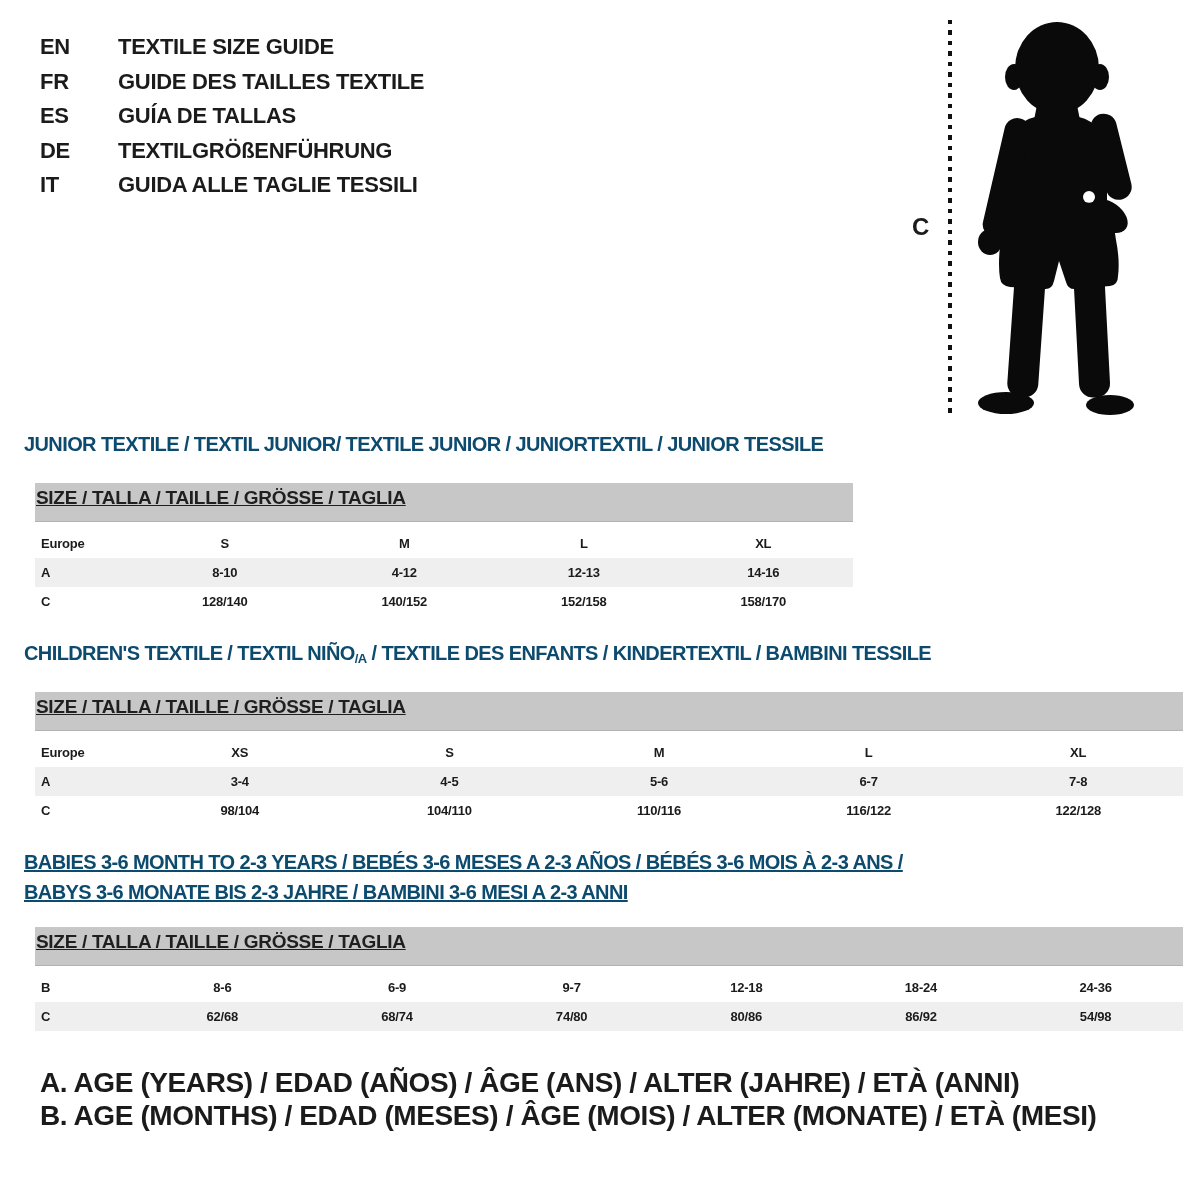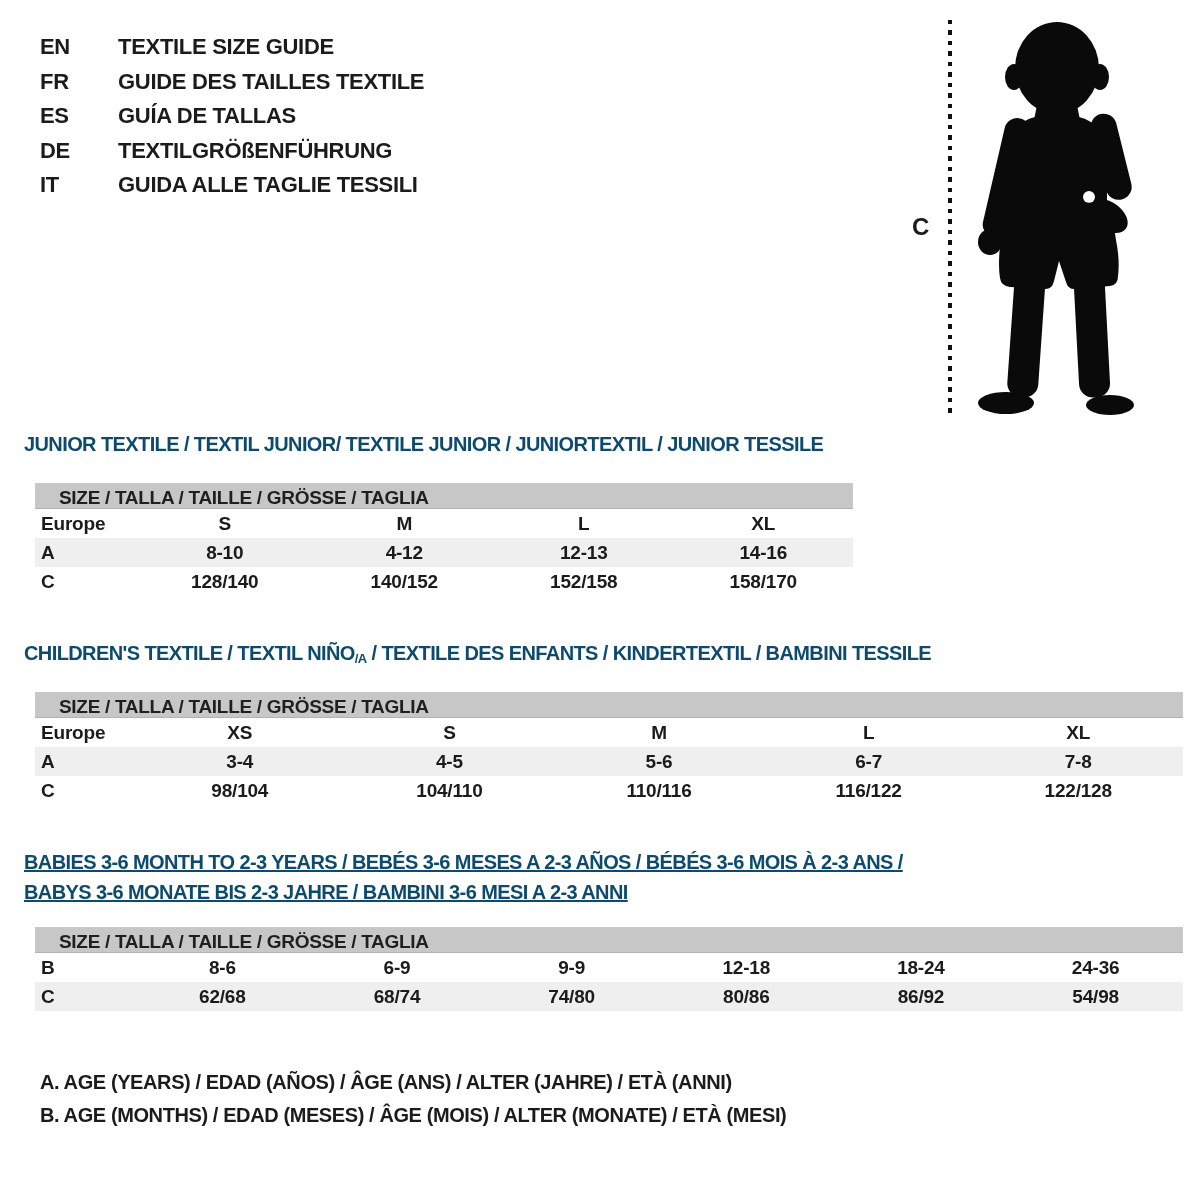--- a/index.html
+++ b/index.html
@@ -29,39 +29,40 @@
   }
   .measure-label { position: absolute; left: 912px; top: 213px; font-size: 24px; }
   .silhouette { position: absolute; left: 962px; top: 20px; }
   
   .sec-heading { position: absolute; left: 24px; font-size: 20px; letter-spacing: -0.6px; color: #0c4a6e; white-space: nowrap; }
   .sec-heading .subscript { font-size: 13px; position: relative; top: 3px; }
   .two-line { line-height: 30px; text-decoration: underline; }
   
   .table-block { position: absolute; left: 35px; }
   .size-bar {
-    height: 26px; line-height: 29px;
+    height: 39px; line-height: 29px;
     background: #c7c7c7; border-bottom: 1px solid #b2b2b2;
     font-size: 19px; letter-spacing: -0.3px;
-    padding-left: 24px; box-sizing: border-box;
+    padding-left: 1px; box-sizing: border-box;
     color: #1f1f1f;
+    text-decoration: underline;
   }
   table.size-table {
     border-collapse: collapse; table-layout: fixed;
-    width: 100%;
-    font-size: 19px; letter-spacing: -0.2px;
+    margin-top: 7px; width: 100%;
+    font-size: 13px; letter-spacing: -0.2px;
   }
   table.size-table td {
     height: 29px; padding: 0; text-align: center;
     font-weight: 700; color: #1b1b1b;
   }
   table.size-table td.lbl { text-align: left; padding-left: 6px; }
   tr.shade td { background: #efefef; }
   
-  .legend { position: absolute; left: 40px; top: 1066px; font-size: 20px; letter-spacing: -0.4px; }
+  .legend { position: absolute; left: 40px; top: 1066px; font-size: 28px; letter-spacing: -0.4px; }
   .legend-line { height: 33px; line-height: 33px; white-space: nowrap; }
 </style>
 </head>
 <body>
 
 <div class="page">
 
   <div class="lang-header">
     <div class="lang-row">
       <span class="lang-code">EN</span>
@@ -216,21 +217,21 @@
           <col>
           <col>
           <col>
           <col>
         </colgroup>
       <tbody>
         <tr>
           <td class="lbl">B</td>
           <td>8-6</td>
           <td>6-9</td>
-          <td>9-9</td>
+          <td>9-7</td>
           <td>12-18</td>
           <td>18-24</td>
           <td>24-36</td>
         </tr>
         <tr class="shade">
           <td class="lbl">C</td>
           <td>62/68</td>
           <td>68/74</td>
           <td>74/80</td>
           <td>80/86</td>

